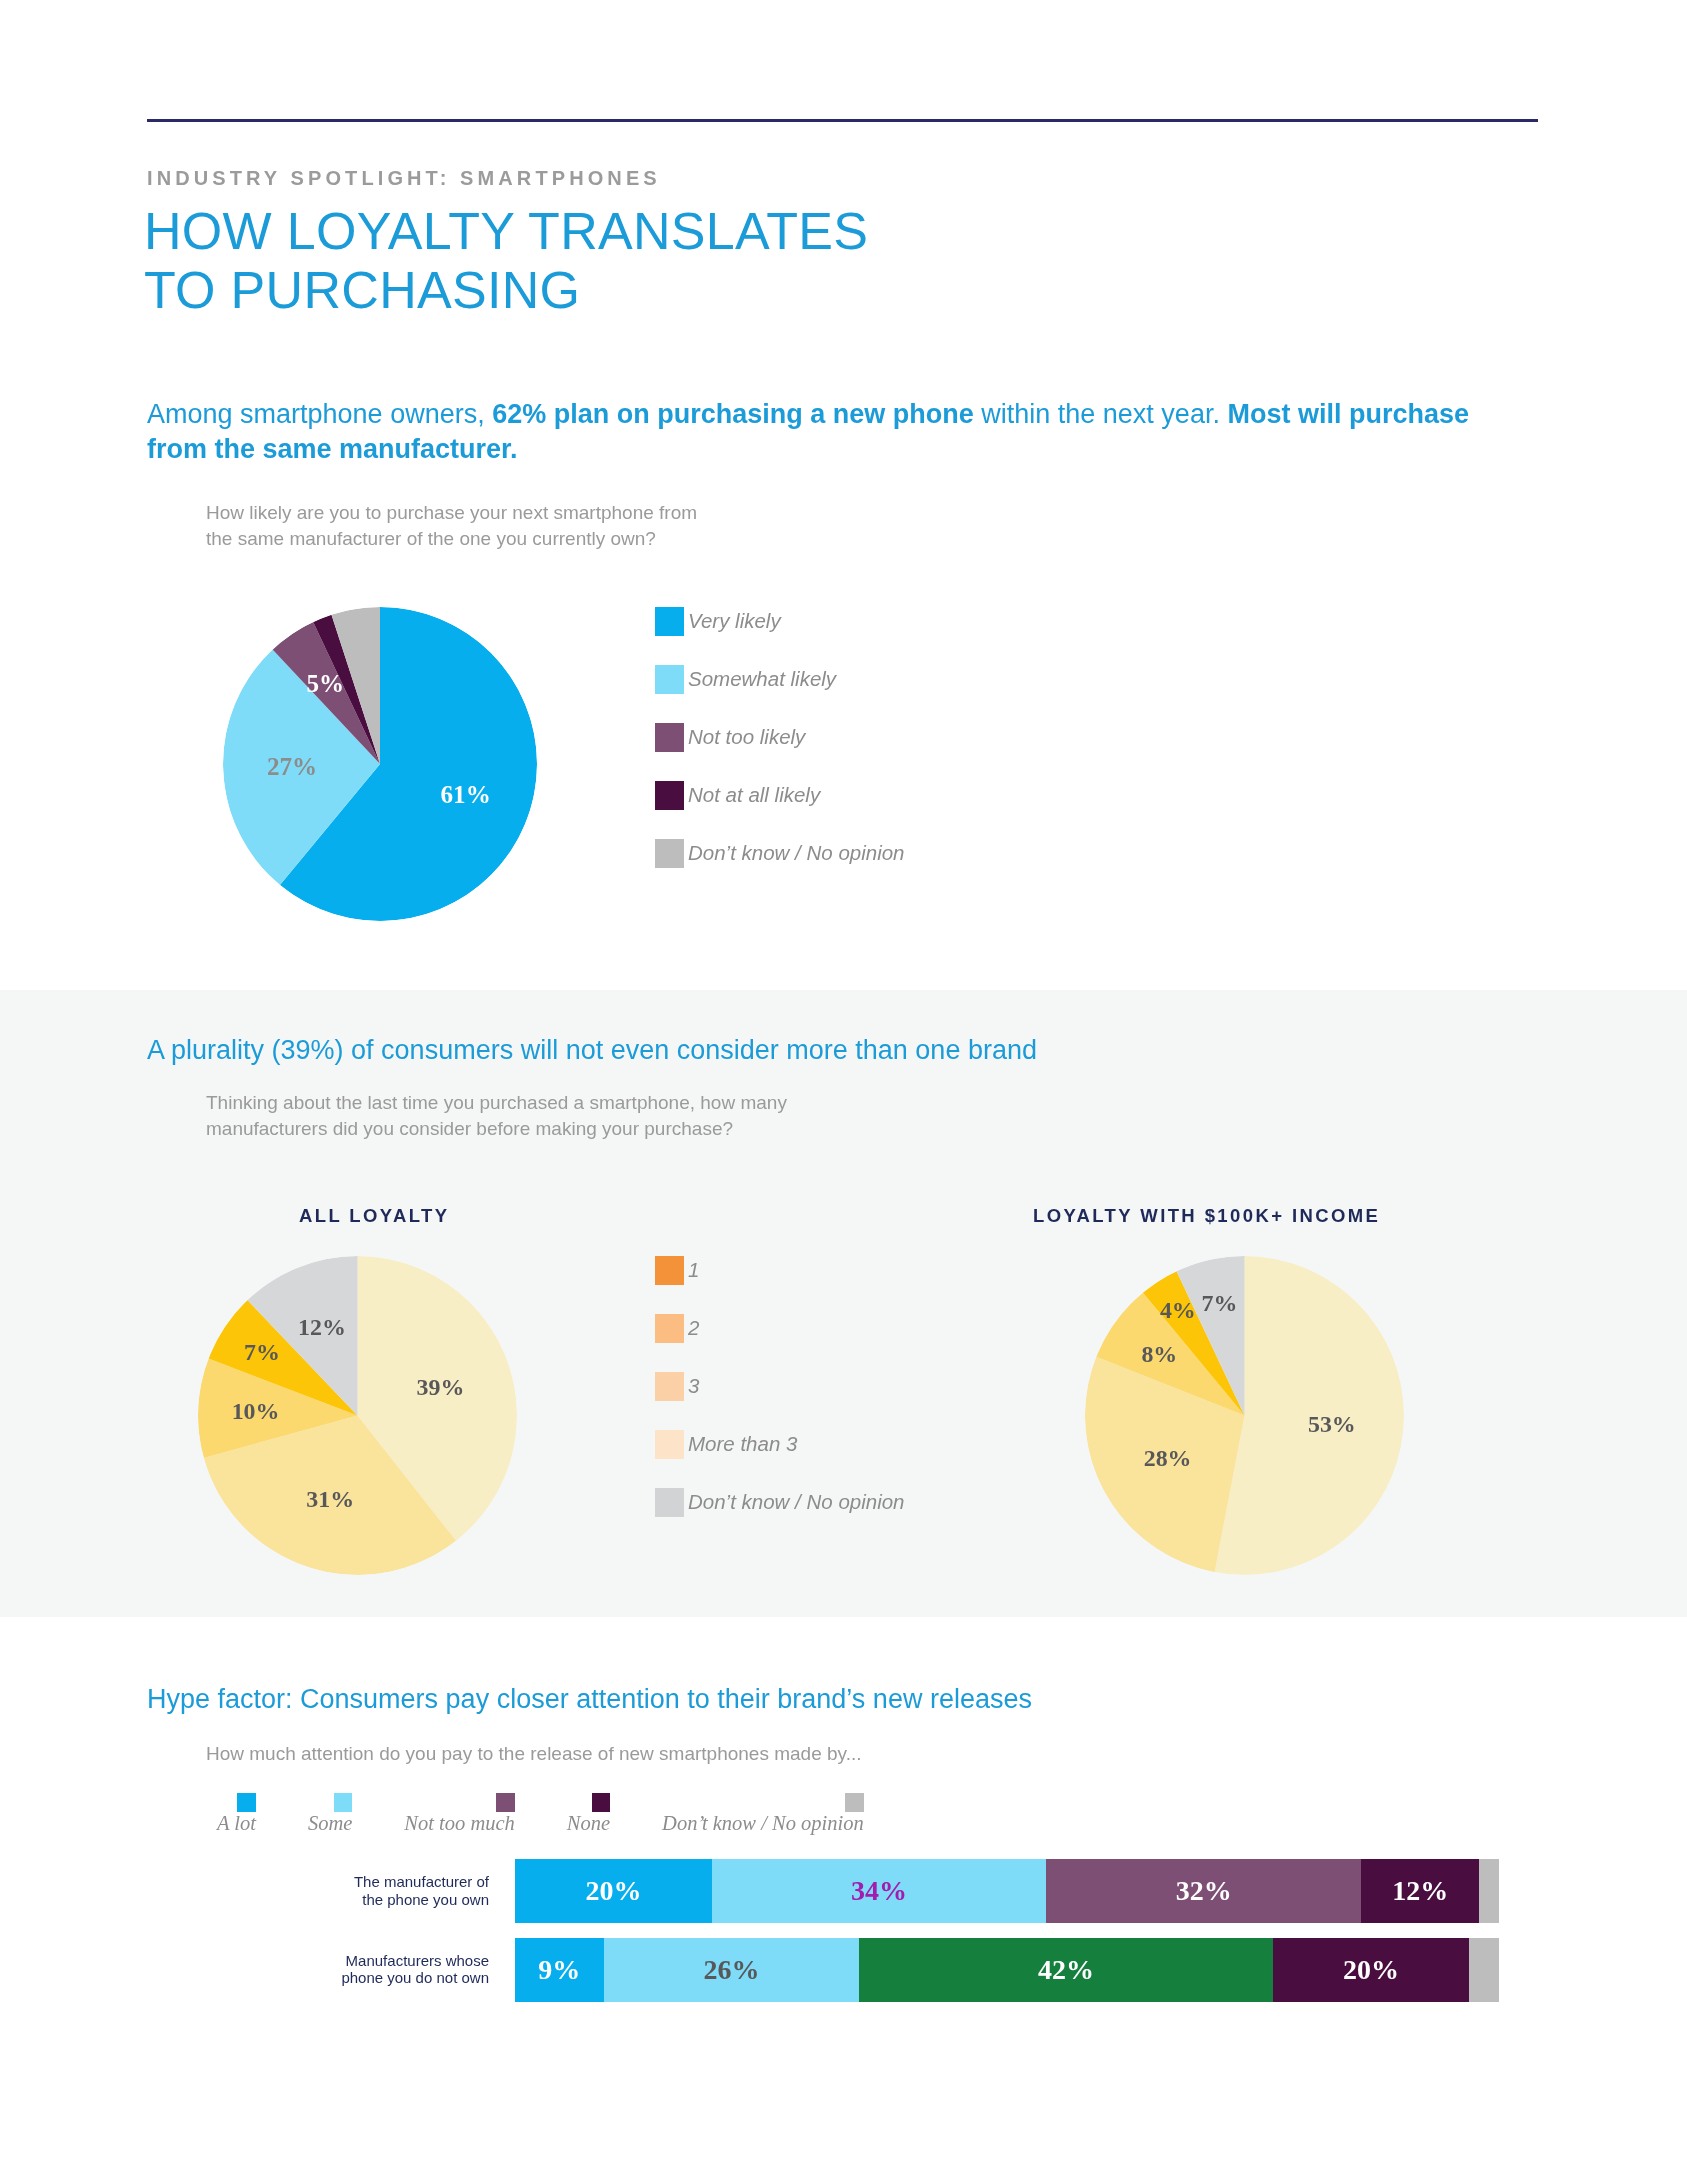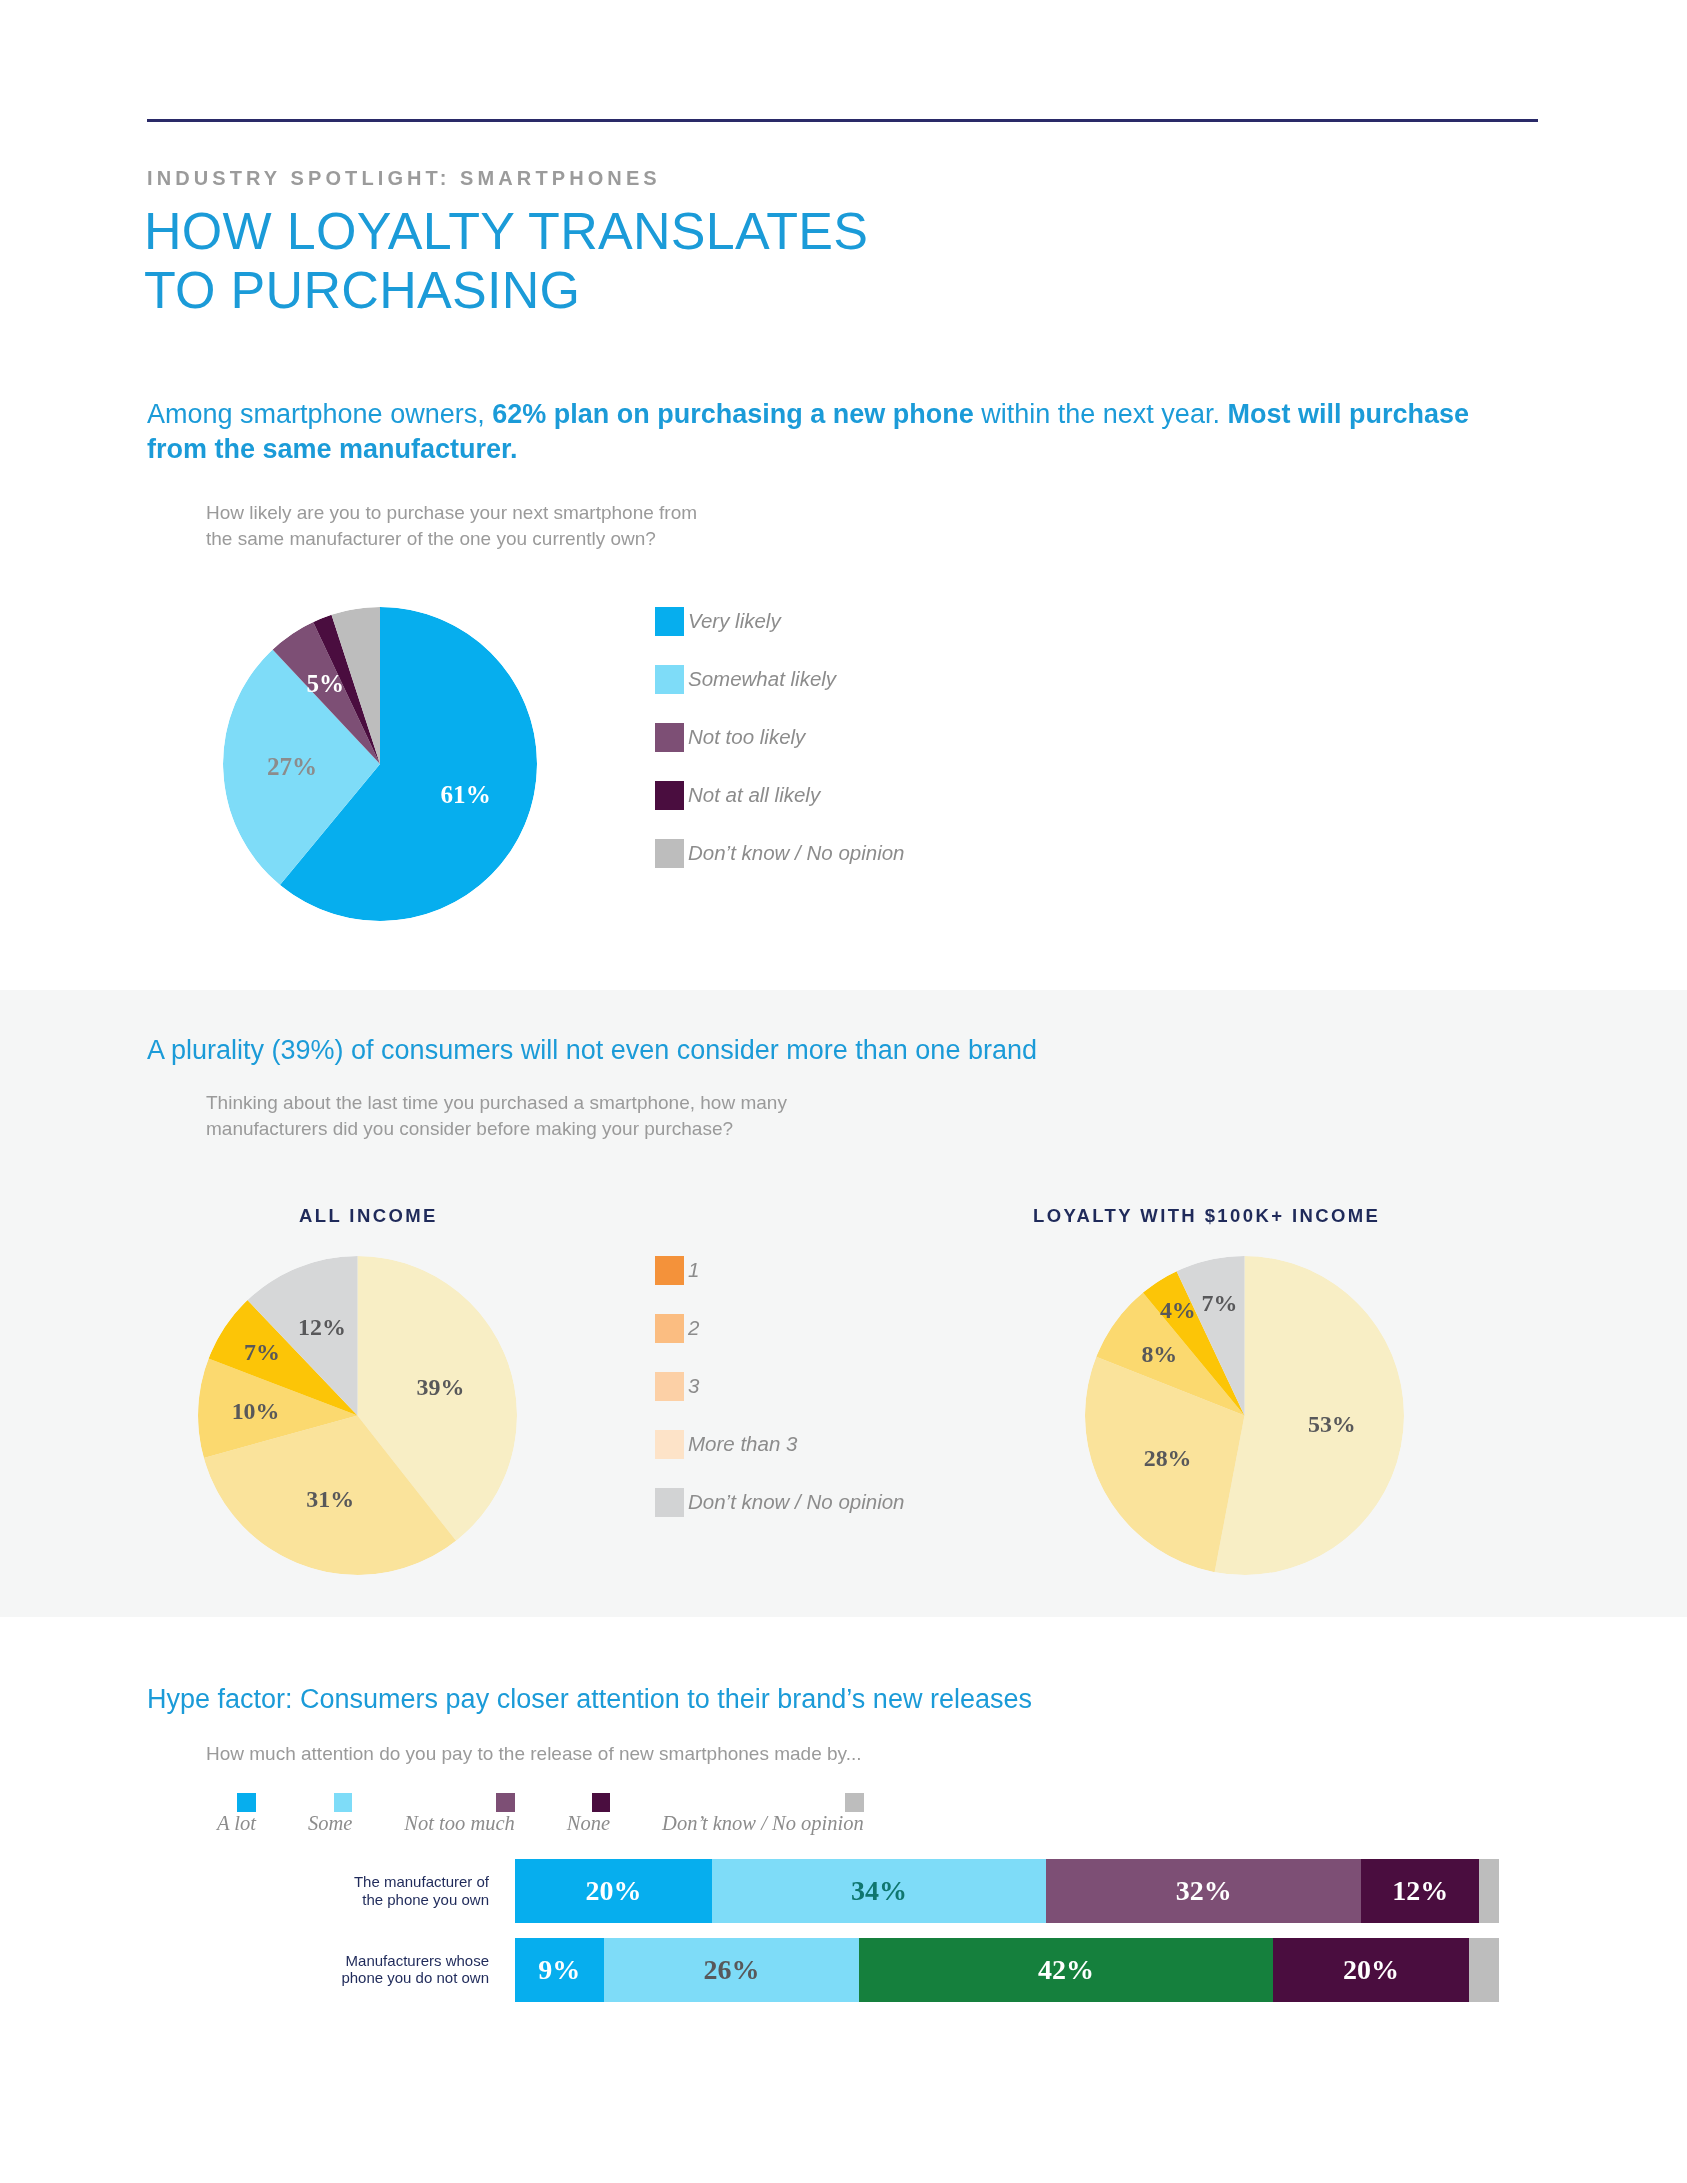--- a/index.html
+++ b/index.html
@@ -276,21 +276,21 @@
       <div class="row">
         <span class="sw" style="background: rgb(189, 189, 189);"></span>
         <span class="lb">Don’t know / No opinion</span>
       </div>
     </div>
 
   <div class="sec2-title">A plurality (39%) of consumers will not even consider more than one brand</div>
   <div class="subq subq-2">Thinking about the last time you purchased a smartphone, how many
 manufacturers did you consider before making your purchase?</div>
 
-  <div class="chart-title ct-all">ALL INCOME</div>
+  <div class="chart-title ct-all">ALL LOYALTY</div>
   <div class="chart-title ct-100k">LOYALTY WITH $100K+ INCOME</div>
 
   <svg class="pie pie-2" viewBox="0 0 200 200" id="pie2">
       <path d="M 100 100 L 100.000 0.000 A 100 100 0 0 1 161.816 178.605 Z" fill="#f8eec5"></path>
       <path d="M 100 100 L 161.816 178.605 A 100 100 0 0 1 3.616 126.647 Z" fill="#fae39b"></path>
       <path d="M 100 100 L 3.616 126.647 A 100 100 0 0 1 6.585 64.311 Z" fill="#fbd96f"></path>
       <path d="M 100 100 L 6.585 64.311 A 100 100 0 0 1 30.992 27.627 Z" fill="#fcc507"></path>
       <path d="M 100 100 L 30.992 27.627 A 100 100 0 0 1 100.000 0.000 Z" fill="#d6d7d8"></path>
       <text x="151.98" y="82.01" text-anchor="middle" dominant-baseline="central" font-family="&quot;Liberation Serif&quot;, serif" font-weight="bold" font-size="15" fill="#58585a">39%</text>
       <text x="82.84" y="152.25" text-anchor="middle" dominant-baseline="central" font-family="&quot;Liberation Serif&quot;, serif" font-weight="bold" font-size="15" fill="#58585a">31%</text>
@@ -359,21 +359,21 @@
         <span class="lb">Don’t know / No opinion</span>
       </div>
     </div>
 
   <div class="bars" id="bars">
       <div class="bar-row">
         <div class="bar-label">The manufacturer of
 the phone you own</div>
         <div class="bar-track">
           <div class="seg" style="width: 20%; background: rgb(6, 174, 238); color: rgb(255, 255, 255);">20%</div>
-          <div class="seg" style="width: 34%; background: rgb(126, 220, 248); color: #0f766e;">34%</div>
+          <div class="seg" style="width: 34%; background: rgb(126, 220, 248); color: #a21caf;">34%</div>
           <div class="seg" style="width: 32%; background: rgb(125, 79, 117); color: rgb(255, 255, 255);">32%</div>
           <div class="seg" style="width: 12%; background: rgb(74, 13, 63); color: rgb(255, 255, 255);">12%</div>
           <div class="seg" style="width: 2%; background: rgb(189, 189, 189);"></div>
         </div>
       </div>
       <div class="bar-row">
         <div class="bar-label">Manufacturers whose
 phone you do not own</div>
         <div class="bar-track">
           <div class="seg" style="width: 9%; background: rgb(6, 174, 238); color: rgb(255, 255, 255);">9%</div>

